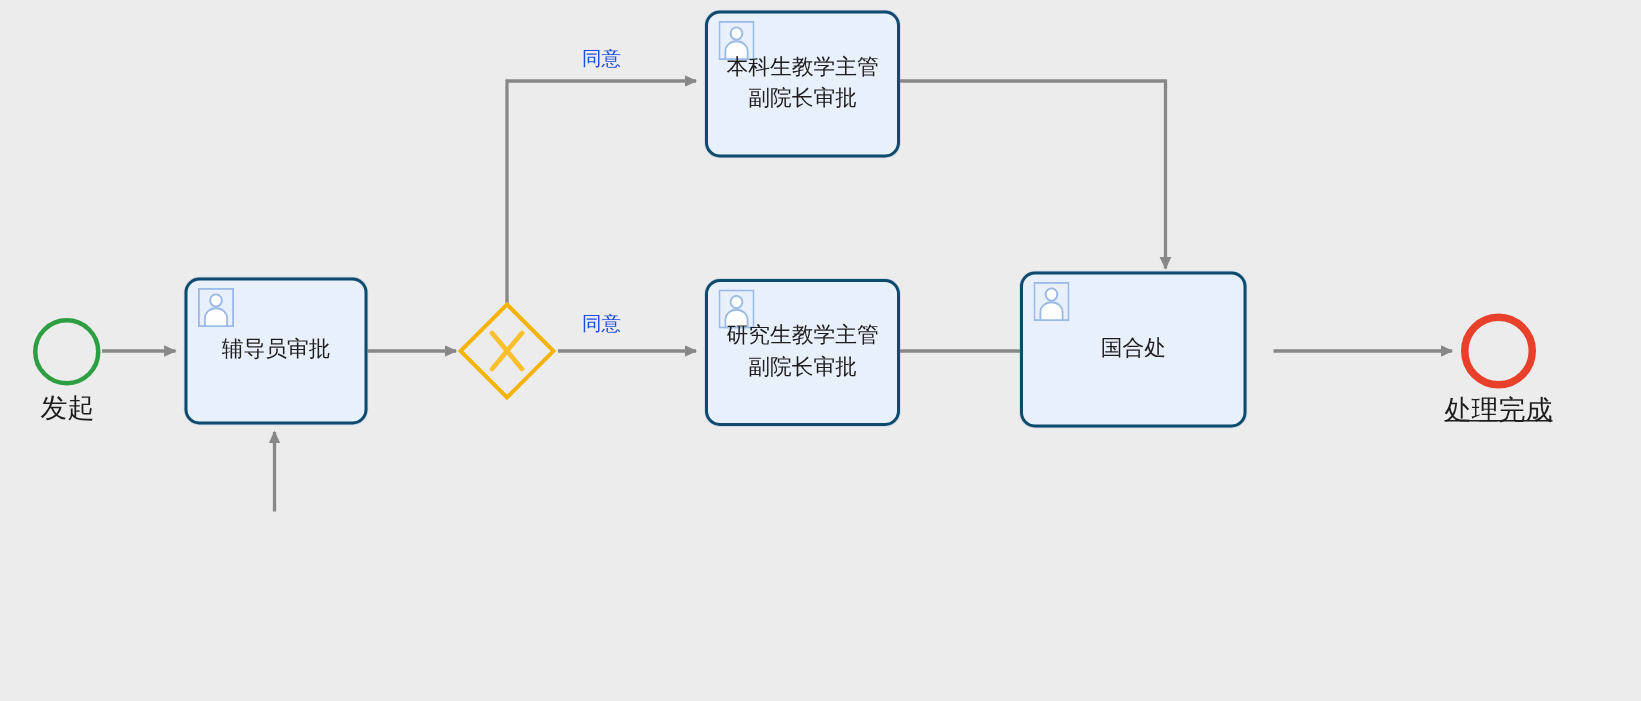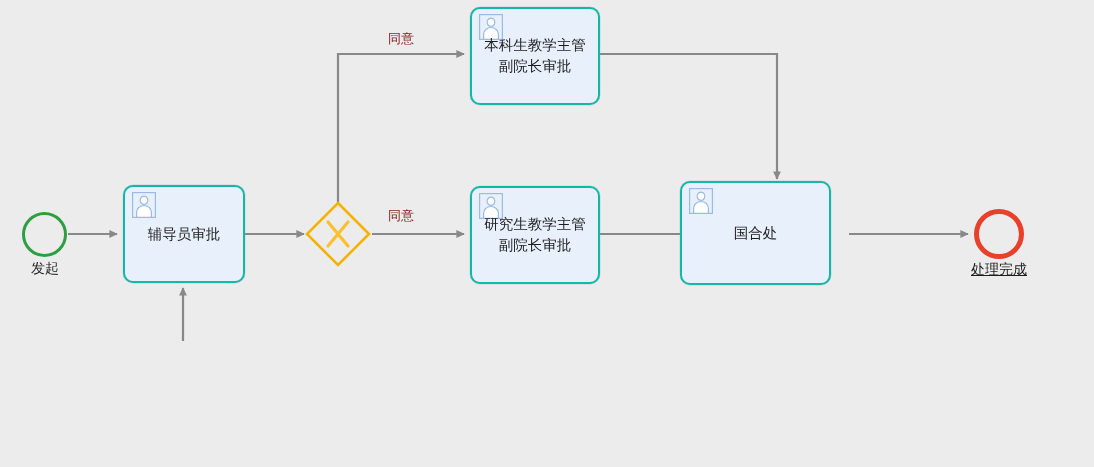--- a/index.html
+++ b/index.html
@@ -21,21 +21,21 @@
     width: 1094px;
     height: 467px;
   }
   .node {
     position: absolute;
     box-sizing: border-box;
   }
   
   .task {
     background: #e8f0fb;
-    border: 2px solid #14b8a6;
+    border: 2px solid #0c4a6e;
     border-radius: 10px;
     box-shadow: 0 0 0 0.5px rgba(140,170,210,0.35);
   }
   .task-label {
     position: absolute;
     left: 0;
     right: 0;
     top: 50%;
     transform: translateY(-50%);
     text-align: center;
@@ -62,33 +62,33 @@
   }
   .event.start {
     border: 3px solid #2e9e43;
   }
   .event.end {
     border: 5px solid #e8402a;
   }
   .event-label {
     position: absolute;
     text-align: center;
-    font-size: 14px;
+    font-size: 18px;
     color: #1d1d1d;
     white-space: nowrap;
   }
   
   .gateway {
     position: absolute;
   }
   
   .edge-label {
     position: absolute;
     font-size: 13px;
-    color: #7f1d1d;
+    color: #1d4ed8;
     white-space: nowrap;
   }
   svg.flows {
     position: absolute;
     left: 0;
     top: 0;
     width: 1094px;
     height: 467px;
     pointer-events: none;
   }

